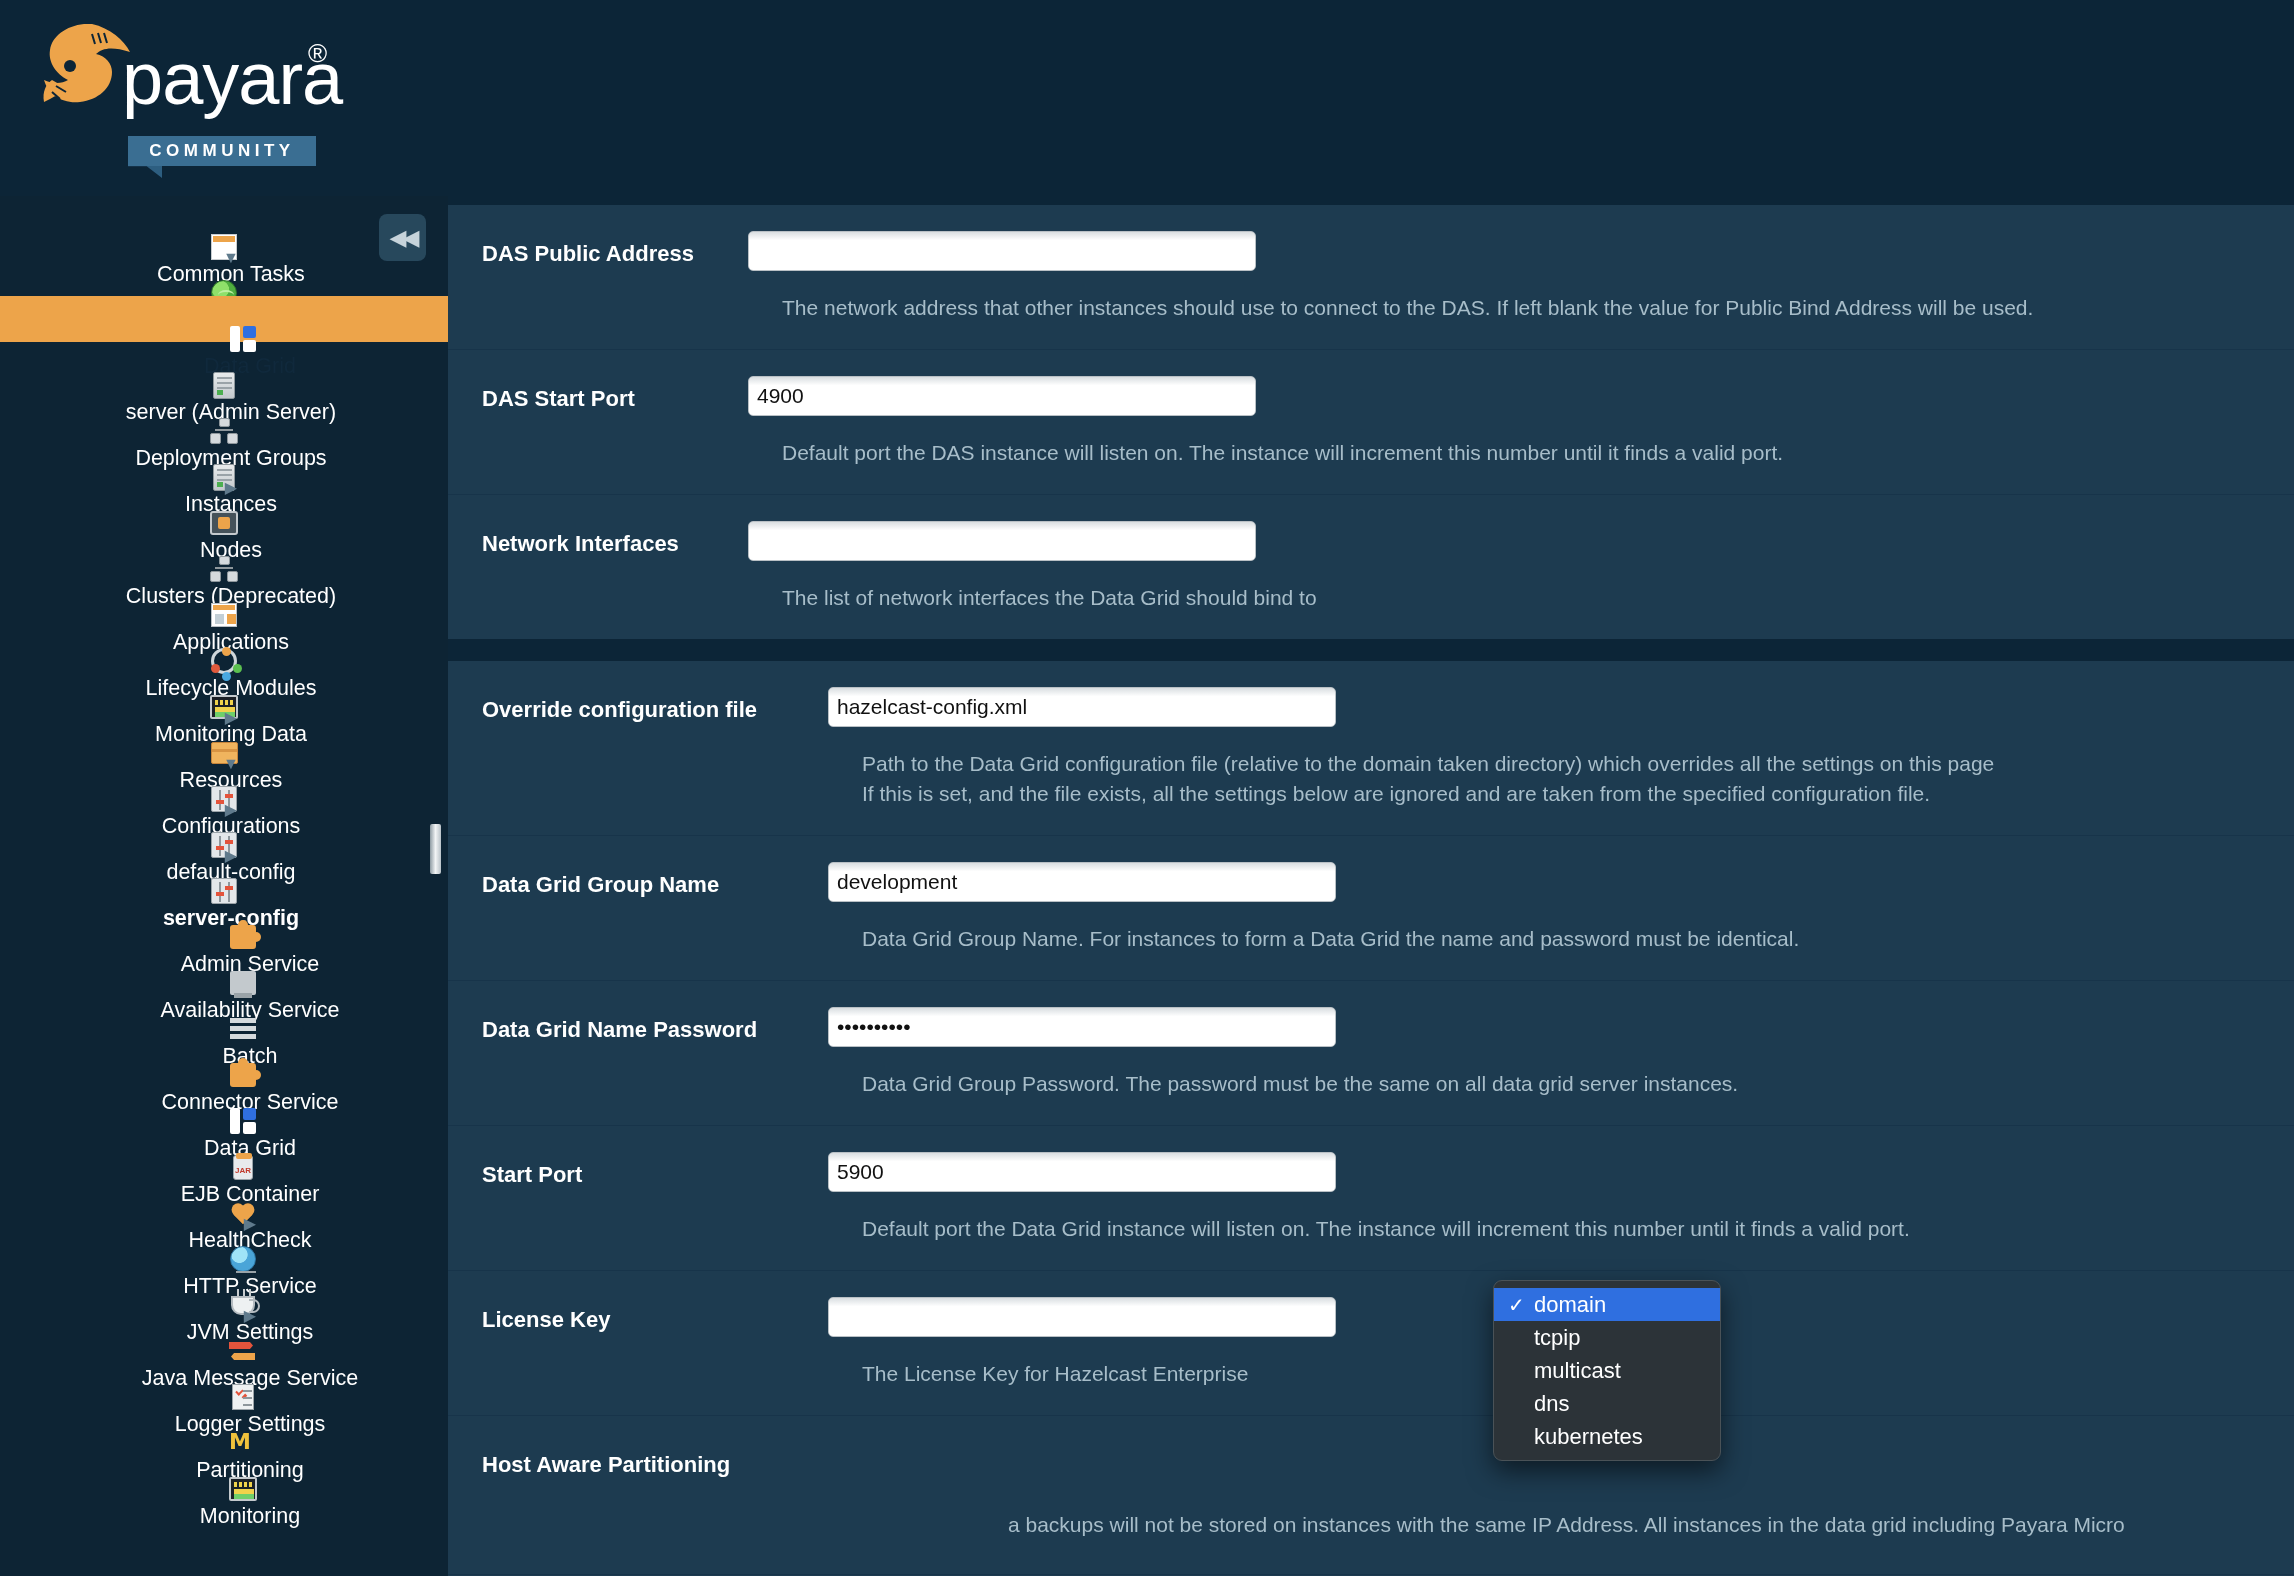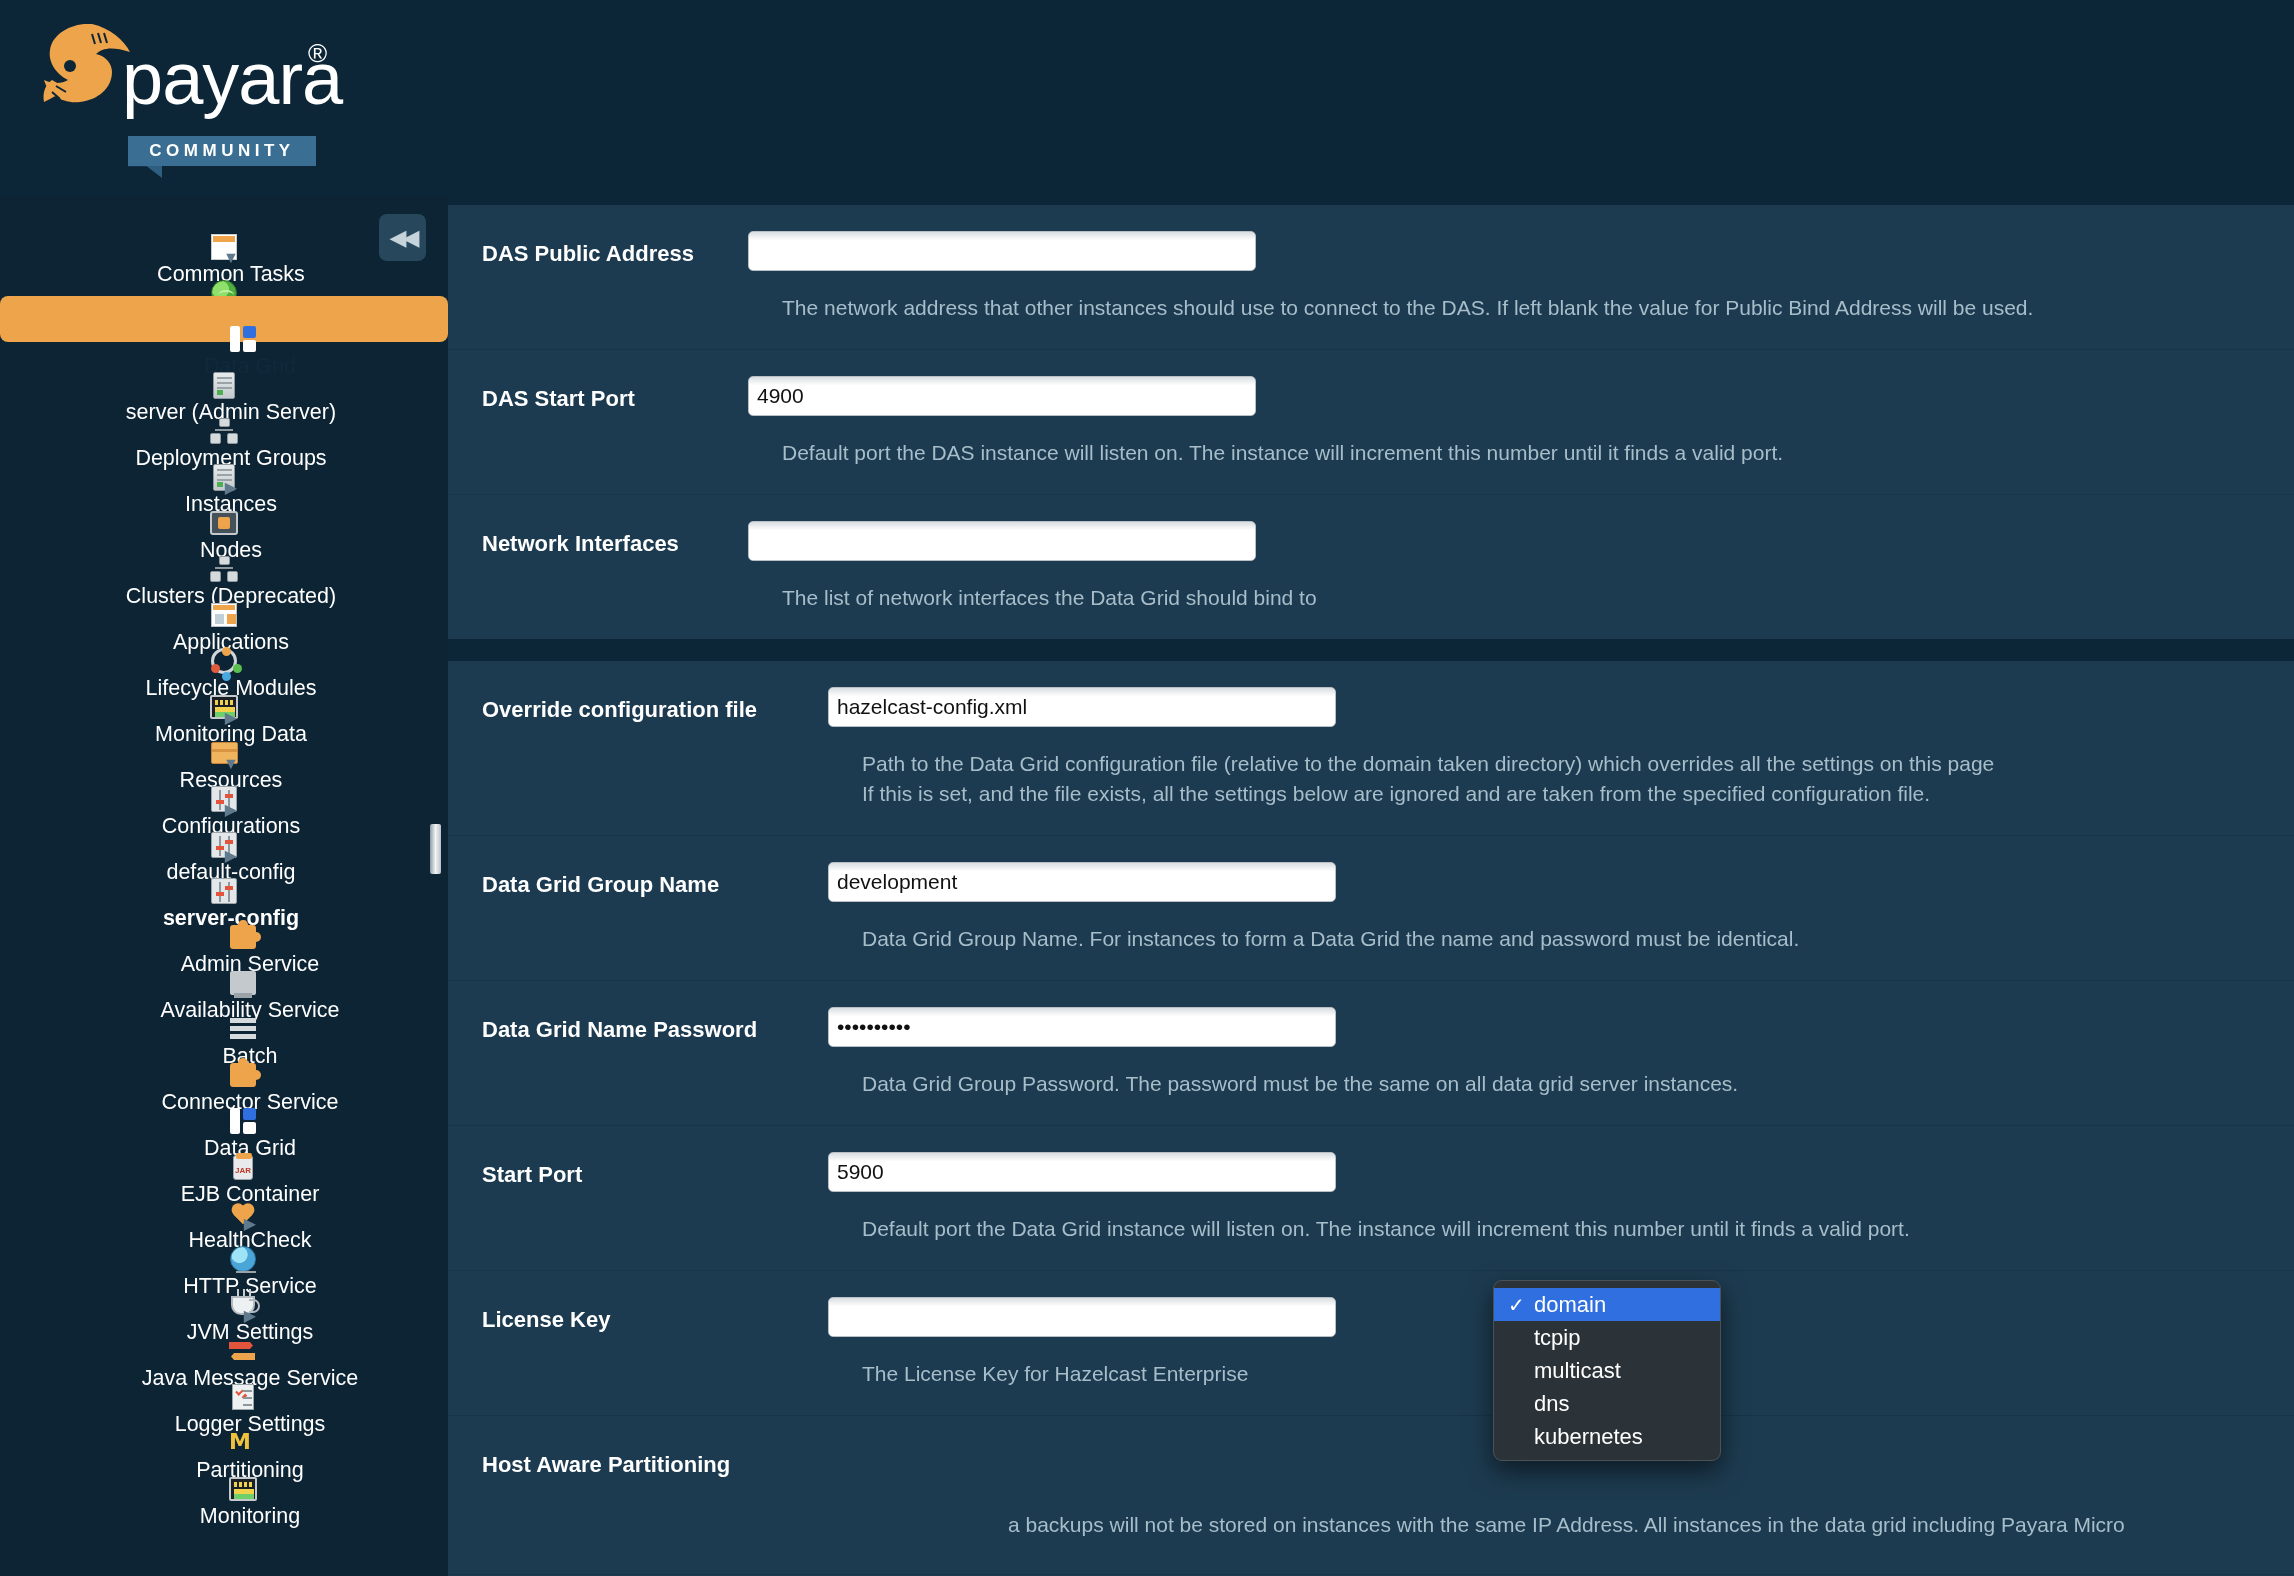--- a/index.html
+++ b/index.html
@@ -88,21 +88,21 @@
   .tico {
     flex: 0 0 34px; width: 34px; height: 30px;
     margin-right: 14px;
     display: flex; align-items: center; justify-content: center;
   }
   .tlabel { line-height: 1; }
 
   
   .lv0 { padding-left: 14px; }
   .lv1 { padding-left: 14px; }
-  .lv2 { padding-left: 52px; border-radius: 8px; }
+  .lv2 { padding-left: 52px; }
 
   .sb-track {
     position: absolute; right: 4px; top: 196px; width: 14px; bottom: 0;
   }
   .sb-thumb {
     position: absolute; left: 0; top: 628px; width: 11px; height: 50px;
     background: linear-gradient(to right,#8e9ba3,#f2f4f5,#b9c2c8);
     border-radius: 2px;
   }
 

